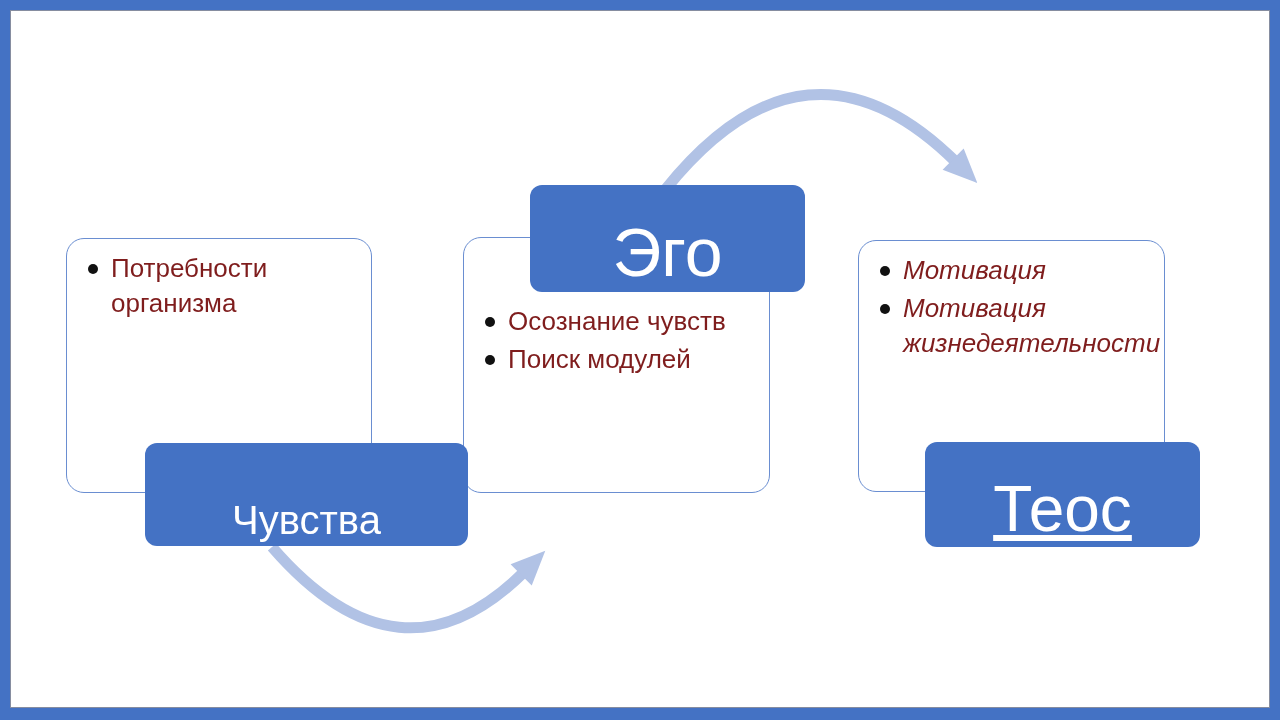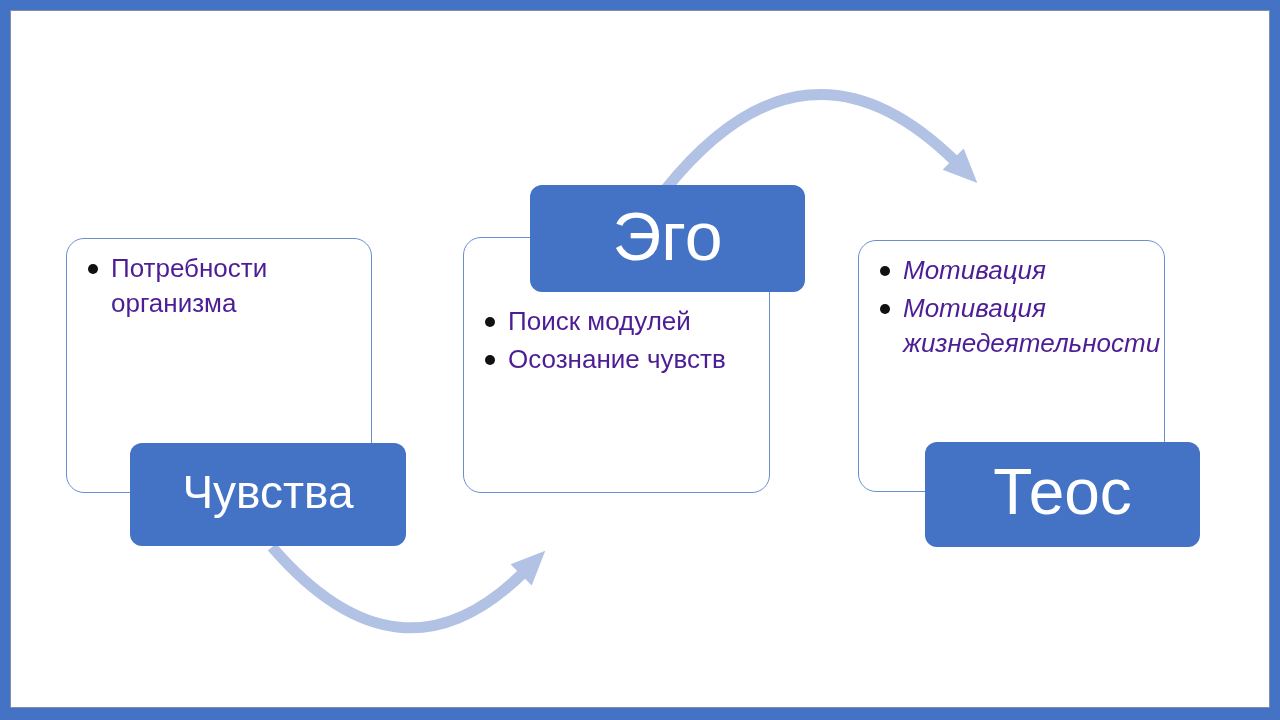--- a/index.html
+++ b/index.html
@@ -37,47 +37,47 @@
     list-style: none;
     margin: 0;
     padding: 12px 16px 0 12px;
   }
   .box-middle .bullets { padding-top: 66px; }
   .bullets li {
     display: flex;
     align-items: flex-start;
     font-size: 26px;
     line-height: 35px;
-    color: #4c1d95;
+    color: #7f1d1d;
     margin-bottom: 3px;
   }
   .bullet-dot {
     flex: 0 0 auto;
     width: 10px; height: 10px;
     border-radius: 50%;
     background: #111111;
     margin: 13px 13px 0 9px;
   }
 
   
   .title-box {
     position: absolute;
     background: #4472C4;
     border-radius: 12px;
     color: #ffffff;
     display: flex;
-    align-items: center;
+    align-items: flex-end;
     justify-content: center;
     text-align: center;
     line-height: 1;
     padding-bottom: 6px;
   }
-  .title-chuvstva { left: 130px; top: 443px; width: 276px; height: 103px; font-size: 46px; }
+  .title-chuvstva { left: 145px; top: 443px; width: 323px; height: 103px; font-size: 40px; }
   .title-ego      { left: 530px; top: 185px; width: 275px; height: 107px; font-size: 68px; }
-  .title-teos     { left: 925px; top: 442px; width: 275px; height: 105px; font-size: 64px; }
+  .title-teos     { left: 925px; top: 442px; width: 275px; height: 105px; font-size: 64px; text-decoration: underline; }
 
   .arrows-layer {
     position: absolute;
     left: 0; top: 0;
     width: 1280px; height: 720px;
     pointer-events: none;
   }
 </style>
 </head>
 <body>
@@ -91,25 +91,25 @@
         <span class="bullet-dot"></span>
         <span>Потребности организма</span>
       </li>
     </ul>
   </div>
 
   <div class="content-box box-middle">
     <ul class="bullets">
       <li>
         <span class="bullet-dot"></span>
-        <span>Поиск модулей</span>
+        <span>Осознание чувств</span>
       </li>
       <li>
         <span class="bullet-dot"></span>
-        <span>Осознание чувств</span>
+        <span>Поиск модулей</span>
       </li>
     </ul>
   </div>
 
   <div class="content-box box-right">
     <ul class="bullets">
       <li>
         <span class="bullet-dot"></span>
         <span>Мотивация</span>
       </li>

